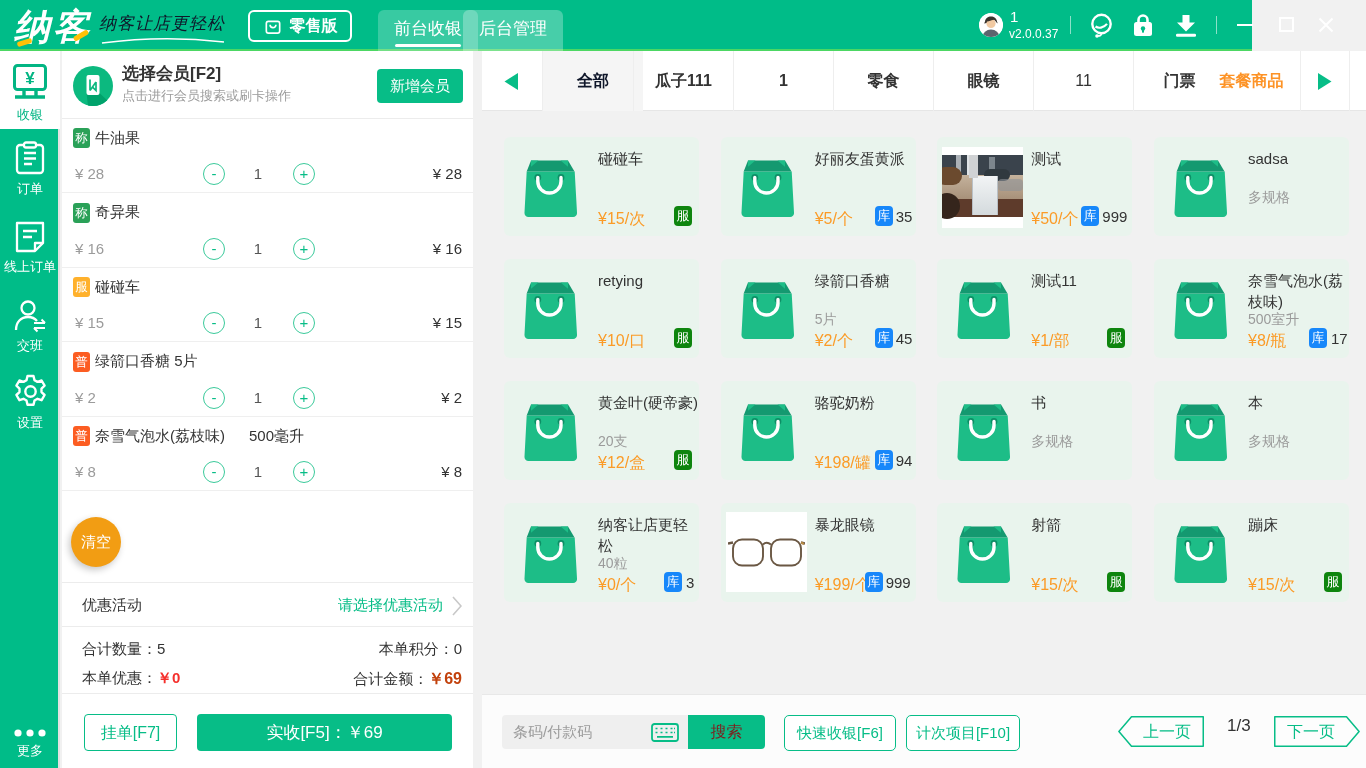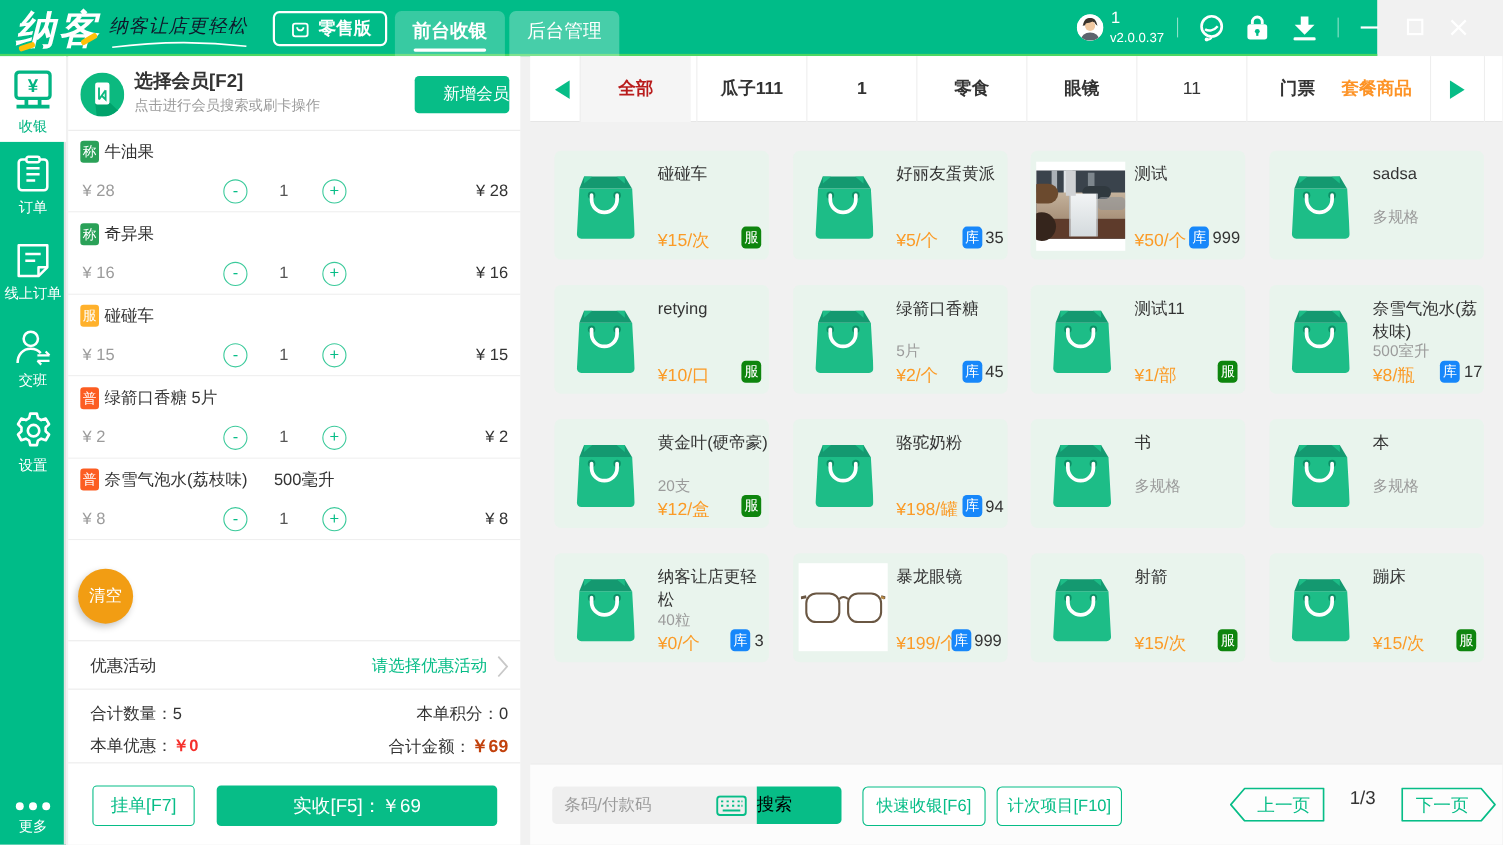--- a/index.html
+++ b/index.html
@@ -5,38 +5,38 @@
 html,body{width:1366px;height:768px;overflow:hidden;font-family:"Liberation Sans",sans-serif}
 body{position:relative;background:#f1f1f1}
 .abs{position:absolute}
 
 #topbar{position:absolute;left:0;top:0;width:1252px;height:51px;background:#00bc88;border-bottom:2px solid #4cd763}
 #logo{position:absolute;left:14px;top:3px;color:#fff;font-size:36px;font-weight:bold;font-style:italic;letter-spacing:3px}
 #slogan{position:absolute;left:99px;top:12px;color:#0f172a;font-size:17px;font-style:italic;letter-spacing:1px}
 #sloganline{position:absolute;left:100px;top:37px;width:126px}
 #lsbtn{position:absolute;left:248px;top:10px;width:104px;height:32px;border:2px solid #fff;border-radius:6px;color:#fff;font-size:16px;font-weight:bold;display:flex;align-items:center;justify-content:center;gap:7px}
 .ttab{position:absolute;top:10px;width:100px;height:41px;background:rgba(255,255,255,.22);border-radius:6px 6px 0 0;color:#fff;font-size:17px;text-align:center;line-height:38px}
-#tab1{left:359px;font-weight:bold}
+#tab1{left:378px;font-weight:normal}
 #tab1 u{position:absolute;left:17px;bottom:4px;width:66px;height:3px;background:#fff;border-radius:2px}
 #tab2{left:463px;background:rgba(255,255,255,.28)}
 #avatar{position:absolute;left:979px;top:13px;width:24px;height:24px;border-radius:50%;background:#fff;overflow:hidden}
 #uname{position:absolute;left:1010px;top:8px;color:#fff;font-size:15px}
 #uver{position:absolute;left:1009px;top:27px;color:#fff;font-size:12px}
 .vsep{position:absolute;top:16px;width:1px;height:18px;background:rgba(255,255,255,.55)}
 
 #sidebar{position:absolute;left:0;top:51px;width:60px;height:717px;background:#00bc88;border-right:2px solid #e2e2e2}
 .sitem{position:absolute;left:0;width:60px;text-align:center;color:#fff;font-size:13px}
 .sitem svg{display:block;margin:0 auto 4px}
 #si0{top:0;height:78px;background:#fff;color:#02b583;padding-top:11px}
 
 #panel{position:absolute;left:62px;top:51px;width:411px;height:717px;background:#fff}
 #member{position:absolute;left:0;top:0;width:411px;height:68px;border-bottom:1px solid #ececec}
 #mtitle{position:absolute;left:60px;top:11px;font-size:17px;font-weight:bold;color:#333}
 #msub{position:absolute;left:60px;top:36px;font-size:13px;color:#9b9b9b}
-#maddbtn{position:absolute;left:315px;top:18px;width:86px;height:34px;background:#07bd87;border-radius:4px;color:#fff;font-size:15px;text-align:right;line-height:34px}
+#maddbtn{position:absolute;left:315px;top:18px;width:86px;height:34px;background:#07bd87;border-radius:4px;color:#fff;font-size:15px;text-align:center;line-height:34px}
 .citem{position:absolute;left:0;width:411px;height:74px;border-bottom:1px solid #efefef}
 .crow1{position:absolute;left:11px;top:9px;height:20px;display:flex;align-items:center;gap:5px}
 .ctag{width:17px;height:20px;border-radius:3px;color:#fff;font-size:12.5px;text-align:center;line-height:20px;flex:none}
 .tg-g{background:#2aa158}.tg-a{background:#ffb12c}.tg-r{background:#fc5d22}
 .cname{font-size:15px;color:#333}
 .cprice{position:absolute;left:13px;top:46px;font-size:15px;color:#9b9b9b}
 .cminus,.cplus{position:absolute;top:44px;width:22px;height:22px;border:1px solid #3bca9b;border-radius:50%;color:#07bd87;font-size:15px;text-align:center;line-height:20px}
 .cminus{left:141px}.cplus{left:231px}
 .cqty{position:absolute;left:180px;top:46px;width:32px;text-align:center;font-size:15px;color:#555}
 .ctotal{position:absolute;right:11px;top:46px;font-size:15px;color:#333}
@@ -55,21 +55,21 @@
 .grid-card{position:absolute;width:195px;height:99px;background:#e9f4ed;border-radius:6px}
 .gname{position:absolute;left:94px;top:11px;right:2px;font-size:15px;color:#333;line-height:21px}
 .gspec{position:absolute;left:94px;top:52px;font-size:14px;color:#9b9b9b}
 .gprice{position:absolute;left:94px;top:72px;font-size:16px;color:#fb9b27}
 .gtag{position:absolute;width:18px;height:20px;border-radius:4px;color:#fff;font-size:13px;text-align:center;line-height:20px}
 .tg-serv{background:#0e850e;right:7px;top:69px}
 .tg-stock{background:#1787fa}
 .gstock{position:absolute;font-size:15px;color:#333;top:71px}
 #bottombar{position:absolute;left:0;top:643px;width:884px;height:74px;background:#fcfcfc;border-top:1px solid #e8e8e8}
 #barinput{position:absolute;left:20px;top:20px;width:186px;height:34px;background:#efefef;border-radius:4px 0 0 4px;font-size:15px;color:#9b9b9b;line-height:34px;padding-left:11px}
-#searchbtn{position:absolute;left:206px;top:20px;width:77px;height:34px;background:#07bd87;border-radius:0 4px 4px 0;color:#000000;font-size:16px;line-height:34px}
+#searchbtn{position:absolute;left:206px;top:20px;width:77px;height:34px;background:#07bd87;border-radius:0 4px 4px 0;color:#7f1d1d;font-size:16px;text-align:center;line-height:34px}
 .obtn{position:absolute;top:20px;height:36px;border:1px solid #07bd87;border-radius:5px;color:#07bd87;font-size:15px;text-align:center;background:#fff}
 </style></head>
 <body>
 <div id="topbar">
   <div id="logo">纳客</div>
   <div class="abs" style="left:17px;top:40px;width:15px;height:5px;background:#ffc107;transform:rotate(-18deg);border-radius:2px"></div>
   <div class="abs" style="left:73px;top:33px;width:16px;height:5px;background:#ffc107;transform:rotate(-30deg);border-radius:2px"></div>
   <div id="slogan">纳客让店更轻松</div>
   <svg id="sloganline" width="126" height="8" viewBox="0 0 126 8">
       <path d="M2 6 Q 63 -2 124 5" stroke="#fff" stroke-width="1.5" fill="none"></path>
@@ -257,21 +257,21 @@
           <circle cx="15.8" cy="17.4" r="3.4" fill="#0d8f66"></circle>
           <circle cx="39" cy="17.4" r="3.4" fill="#0d8f66"></circle>
           <path d="M15.8 17.4 v4 a11.6 11.6 0 0 0 23.2 0 v-4" stroke="#fff" stroke-width="3.4" fill="none" stroke-linecap="round"></path>
         </g>
   </defs>
     </svg>
   <div id="cattabs">
     <svg class="abs" style="left:21px;top:22px" width="15" height="17" viewBox="0 0 15 17">
         <path d="M15 0 L1.5 8.5 L15 17z" fill="#07bd87"></path>
       </svg>
-    <div class="cat" style="left:45px;width:101px;background:#f5f5f5;color:#b91c1c;font-weight:bold">全部</div>
+    <div class="cat" style="left:60px;width:101px;background:#f5f5f5;color:#0f172a;font-weight:bold">全部</div>
     <div class="cat" style="left:151px;width:100px;font-weight:bold">瓜子111</div>
     <div class="cat" style="left:251px;width:100px;font-weight:bold">1</div>
     <div class="cat" style="left:451px;width:100px;font-weight:bold">眼镜</div>
     <div class="cat" style="left:351px;width:100px;font-weight:bold">零食</div>
     <div class="cat" style="left:551px;width:100px;font-weight:normal">11</div>
     <div class="cat" style="left:651px;width:167px;font-weight:bold;text-indent:13px">门票<span style="color:#fd9326;font-weight:bold;margin-left:24px">套餐商品</span></div>
     <div class="cat" style="left:818px;width:49px"><svg style="margin-top:22px" width="15" height="17" viewBox="0 0 15 17">
           <path d="M0 0 L13.5 8.5 L0 17z" fill="#07bd87"></path>
         </svg></div>
     <div class="cat" style="left:867px;width:17px"></div>

